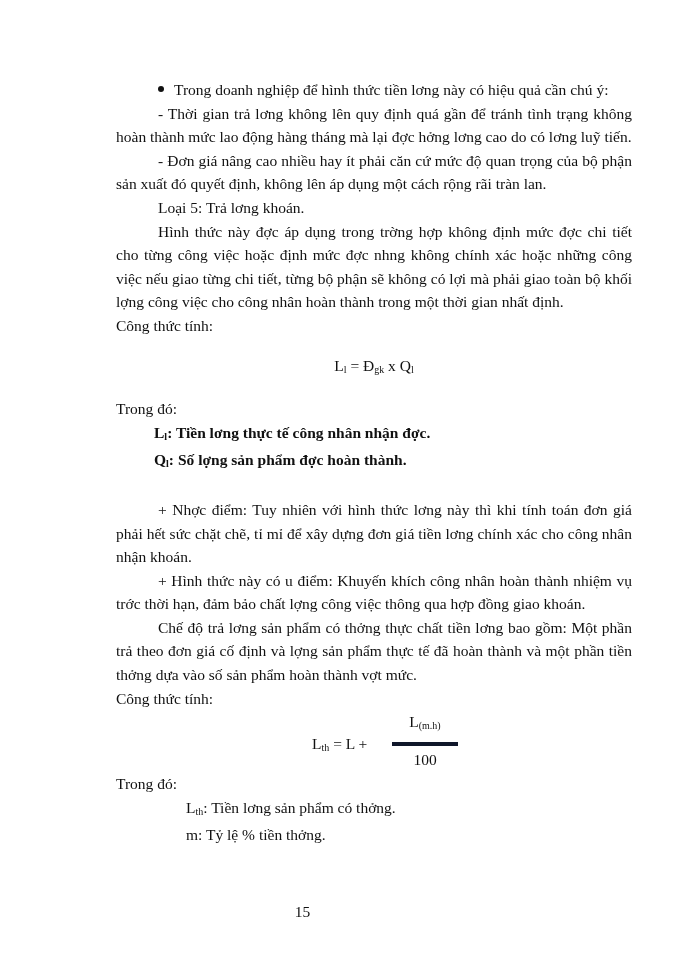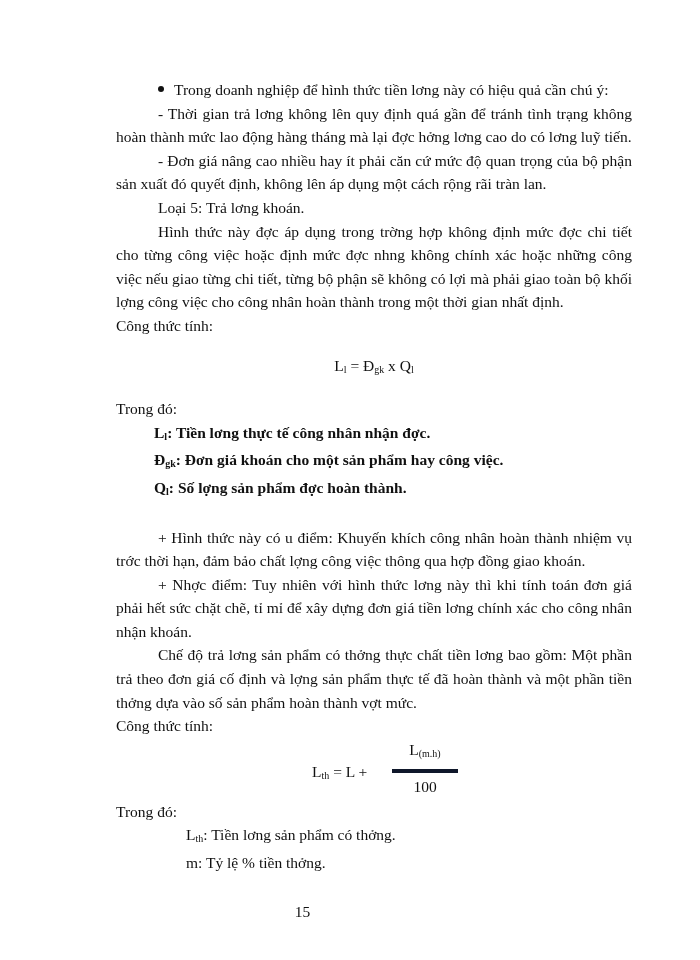--- a/index.html
+++ b/index.html
@@ -31,26 +31,25 @@
   <p class="p ind">- Đơn giá nâng cao nhiều hay ít phải căn cứ mức độ quan trọng của bộ phận sản xuất đó quyết định, không lên áp dụng một cách rộng rãi tràn lan.</p>
   <p class="p ind">Loại 5: Trả lơng   khoán.</p>
   <p class="p ind">Hình thức này đợc   áp dụng trong trờng   hợp không định mức đợc   chi tiết cho từng công việc hoặc định mức đợc   nhng   không chính xác hoặc những công việc nếu giao từng chi tiết, từng bộ phận sẽ không có lợi mà phải giao toàn bộ khối lợng   công việc cho công nhân hoàn thành trong một thời gian nhất định.</p>
   <p class="p">Công thức tính:</p>
   <p class="formula">
     <span>L</span><sub>l</sub><span> = </span><span>Đ</span><sub>gk</sub><span> x </span><span>Q</span><sub>l</sub>
   </p>
   <p class="p">Trong đó:</p>
   <div class="defs">
     <p class="p"><span>L</span><sub>l</sub><span>: Tiền lơng   thực tế công nhân nhận đợc.</span></p>
-    <p class="p"><span>Đ</span><sub>gk</sub><span>: Đơn giá khoán cho một sản phẩm hay công việc.</span></p>
     <p class="p"><span>Q</span><sub>l</sub><span>: Số lợng   sản phẩm đợc   hoàn thành.</span></p>
   </div>
   <div class="gap"></div>
+  <p class="p ind">+ Nhợc   điểm: Tuy nhiên với hình thức lơng   này thì khi tính toán đơn giá phải hết sức chặt chẽ, tỉ mỉ để xây dựng đơn giá tiền lơng   chính xác cho công nhân nhận khoán.</p>
   <p class="p ind">+ Hình thức này có u   điểm: Khuyến khích công nhân hoàn thành nhiệm vụ trớc   thời hạn, đảm bảo chất lợng   công việc thông qua hợp đồng giao khoán.</p>
-  <p class="p ind">+ Nhợc   điểm: Tuy nhiên với hình thức lơng   này thì khi tính toán đơn giá phải hết sức chặt chẽ, tỉ mỉ để xây dựng đơn giá tiền lơng   chính xác cho công nhân nhận khoán.</p>
   <p class="p ind">Chế độ trả lơng   sản phẩm có thởng   thực chất tiền lơng   bao gồm: Một phần trả theo đơn giá cố định và lợng   sản phẩm thực tế đã hoàn thành và một phần tiền thởng   dựa vào số sản phẩm hoàn thành vợt   mức.</p>
   <p class="p">Công thức tính:</p>
   <div class="frac-wrap">
     <span class="frac-lhs"><span>L</span><sub>th</sub><span> = L + </span></span>
     <span class="frac">
       <span class="num"><span>L</span><sub>(m.h)</sub></span>
       <span class="den">100</span>
     </span>
   </div>
   <p class="p">Trong đó:</p>

